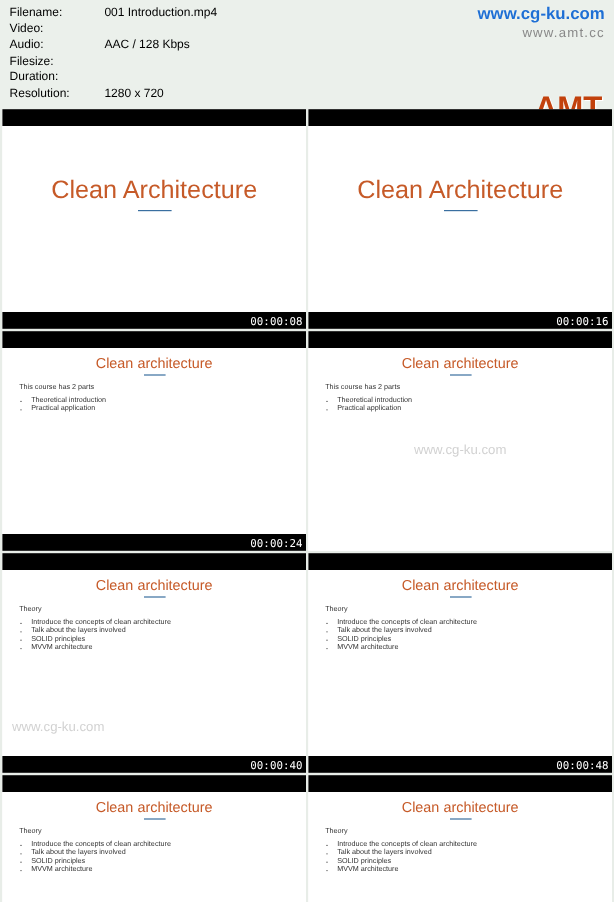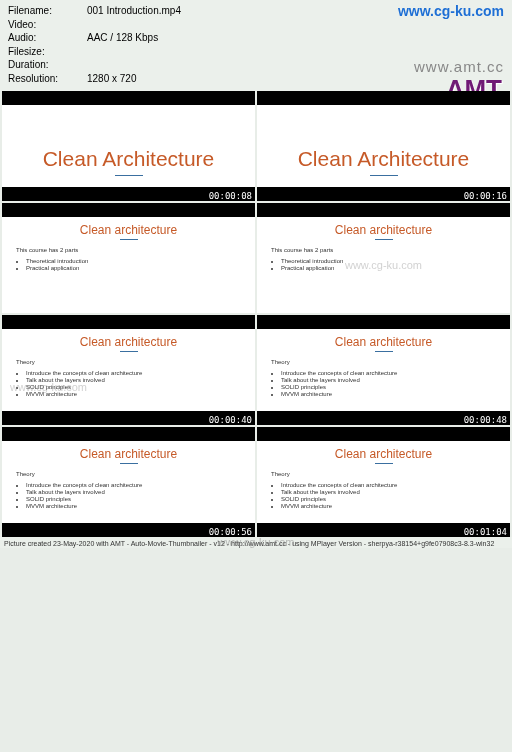--- a/index.html
+++ b/index.html
@@ -20,33 +20,33 @@
 }
 .info-row { display: flex; }
 .info-label { width: 79px; }
 .info-value { flex: 1; }
 .watermark-top {
   position: absolute;
   top: 2px; right: 8px;
   text-align: right;
 }
 .watermark-url { color: #1e6fd4; font-size: 14px; font-weight: bold; text-shadow: 0 0 1px rgba(255,255,255,.6);}
-.watermark-sub { color: #888; font-size: 15px; letter-spacing:1px;margin-top:36px;}
-.amt-label { color: #701a75; font-size: 26px; font-weight: bold; text-shadow:1px 1px 0 #fff;}
+.watermark-sub { color: #888; font-size: 11px; letter-spacing:1px;}
+.amt-label { color: #c2410c; font-size: 26px; font-weight: bold; text-shadow:1px 1px 0 #fff;}
 .logo-row { position:absolute; top:72px; right:10px; }
 .grid {
   display: grid;
   grid-template-columns: 1fr 1fr;
   gap: 2px;
   padding: 0 2px;
 }
 .thumb {
   background: #fff;
   position: relative;
-  height: 110px;
+  height: 183px;
   box-sizing: border-box;
   display:flex; flex-direction:column;
 }
 .thumb .bar-top, .thumb .bar-bot { background:#000; height:14px; width:100%; position:relative;}
 .thumb .slide { flex:1; background:#fff; display:flex; flex-direction:column; padding: 6px 14px; box-sizing:border-box; position:relative;}
 .title-big {color:#c65a28; font-size:21px; font-weight:400; text-align:center; margin-top:36px;}
 .title-rule { width:28px; height:1px; background:#3a6fa0; margin:4px auto 0;}
 .title-small { color:#c65a28; font-size:12px; text-align:center; font-weight:400;}
 .title-rule-s { width:18px; height:1px; background:#3a6fa0; margin:2px auto 6px;}
 .body-text { font-size:6px; color:#333; line-height:1.5;}
@@ -120,20 +120,23 @@
         <div class="bar-top"></div>
         <div class="slide">
           <div class="title-small">Clean architecture</div>
           <div class="title-rule-s"></div>
           <div class="body-text">This course has 2 parts</div>
           <ul class="bullets">
             <li>Theoretical introduction</li>
             <li>Practical application</li>
           </ul>
         </div>
+        <div class="bar-bot">
+          <div class="timecode">00:00:24</div>
+        </div>
       </div>
       <div class="thumb">
         <div class="bar-top"></div>
         <div class="slide">
           <div class="title-small">Clean architecture</div>
           <div class="title-rule-s"></div>
           <div class="body-text">This course has 2 parts</div>
           <ul class="bullets">
             <li>Theoretical introduction</li>
             <li>Practical application</li>

